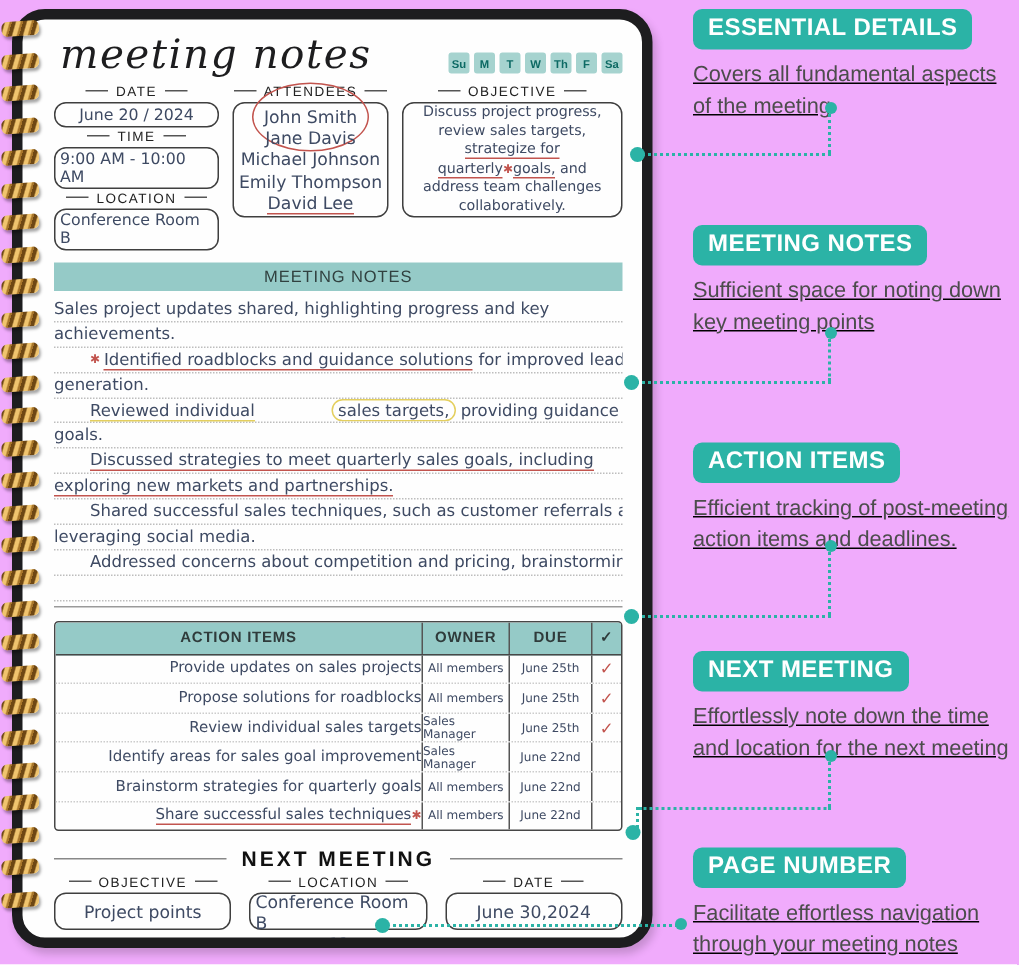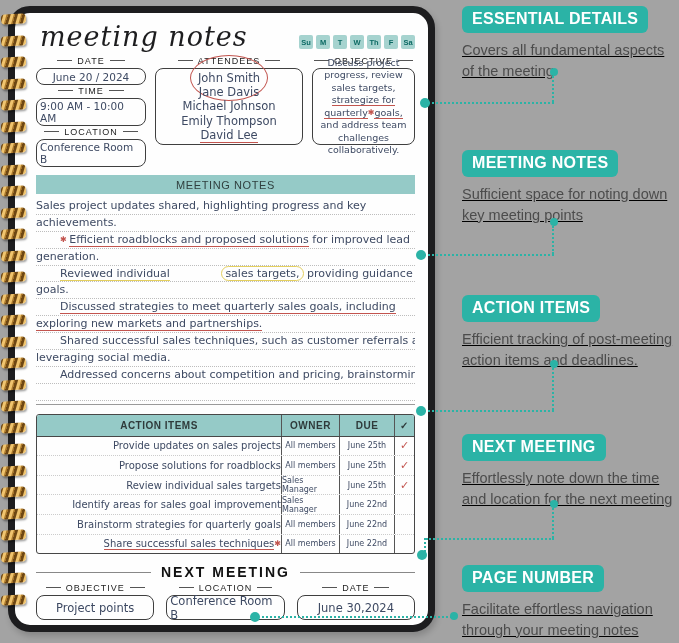--- a/index.html
+++ b/index.html
@@ -1,37 +1,37 @@
 <!DOCTYPE html>
 <html style="--teal: #2bb3a6;"><head>
 <meta charset="utf-8">
 <style>
   html,body{margin:0;padding:0;background:#ffffff;}
-  .scene{position:relative;width:679px;height:643px;background:#a3a3a3;overflow:hidden;
+  .scene{position:relative;width:679px;height:643px;background:#f0abfc;overflow:hidden;
          font-family:"Liberation Sans",sans-serif;}
 
   
   .notebook{position:absolute;left:8px;top:6px;width:427px;height:626px;background:#fefefe;
             border:7px solid #1d1d1f;border-radius:22px;box-sizing:border-box;
             box-shadow:2px 4px 6px rgba(0,0,0,.18);}
   .page{position:absolute;inset:0;padding:6px 13px 4px 21px;box-sizing:border-box;overflow:hidden;
         color:#3e4a63;font-family:"DejaVu Sans",sans-serif;}
 
   .header-row{display:flex;justify-content:space-between;align-items:flex-start;}
   .title{font-family:"DejaVu Serif",serif;font-style:italic;font-weight:400;font-size:27px;
          color:#1d1d1f;letter-spacing:1px;margin:2px 0 0 4px;}
   .chips{display:flex;gap:3px;margin-top:16px;}
   .chip{width:14px;height:14px;background:#a6d3cf;color:#0d6a64;font-size:7.5px;font-weight:bold;
         display:flex;align-items:center;justify-content:center;border-radius:2px;
         font-family:"Liberation Sans",sans-serif;}
 
   
   .fields-row{display:flex;gap:9px;margin-top:3px;}
   .fcol1{width:110px;display:flex;flex-direction:column;justify-content:space-between;}
-  .fcol2{width:148px;}
+  .fcol2{width:104px;}
   .fcol3{flex:1;}
   .flabel{display:flex;align-items:center;gap:5px;justify-content:center;
           font-family:"Liberation Sans",sans-serif;font-size:9px;letter-spacing:1px;color:#222;height:11px;}
   .flabel .ln{flex:0 0 15px;height:1px;background:#555;}
   .fbox{border:1.3px solid #3f3f3f;border-radius:8px;min-height:17px;display:flex;align-items:center;
         justify-content:center;font-size:10.5px;margin-top:2px;padding:1px 3px;box-sizing:border-box;}
   .fbox.tall{height:77px;flex-direction:column;}
   .att{height:14.4px;display:flex;align-items:center;font-size:11.5px;}
   .circ-red{display:inline-block;border:1.4px solid #c2544e;border-radius:50%;padding:16px 7px;line-height:12px;}
   .und-red{border-bottom:1.4px solid #c2544e;}
@@ -187,21 +187,21 @@
       </div>
 
       <div class="notes-bar">MEETING NOTES</div>
 
       <div class="notes">
 
           <div class="nline"><span>Sales project updates shared, highlighting progress and key</span><span></span><span></span><span></span></div>
 
           <div class="nline"><span>achievements.</span><span></span><span></span><span></span></div>
 
-          <div class="nline ind"><span class=" pen-star">✱ </span><span class=" red-u">Efficient roadblocks and proposed solutions</span><span> for improved lead</span><span></span></div>
+          <div class="nline ind"><span class=" pen-star">✱ </span><span class=" red-u">Identified roadblocks and guidance solutions</span><span> for improved lead</span><span></span></div>
 
           <div class="nline"><span>generation.</span><span></span><span></span><span></span></div>
 
           <div class="nline ind"><span class=" yel-u">Reviewed individual</span><span> </span><span class=" yel-o">sales targets,</span><span> providing guidance for achieving</span></div>
 
           <div class="nline"><span>goals.</span><span></span><span></span><span></span></div>
 
           <div class="nline ind"><span class=" red-u">Discussed strategies to meet quarterly sales goals, including</span><span></span><span></span><span></span></div>
 
           <div class="nline"><span class=" red-u">exploring new markets and partnerships.</span><span></span><span></span><span></span></div>

